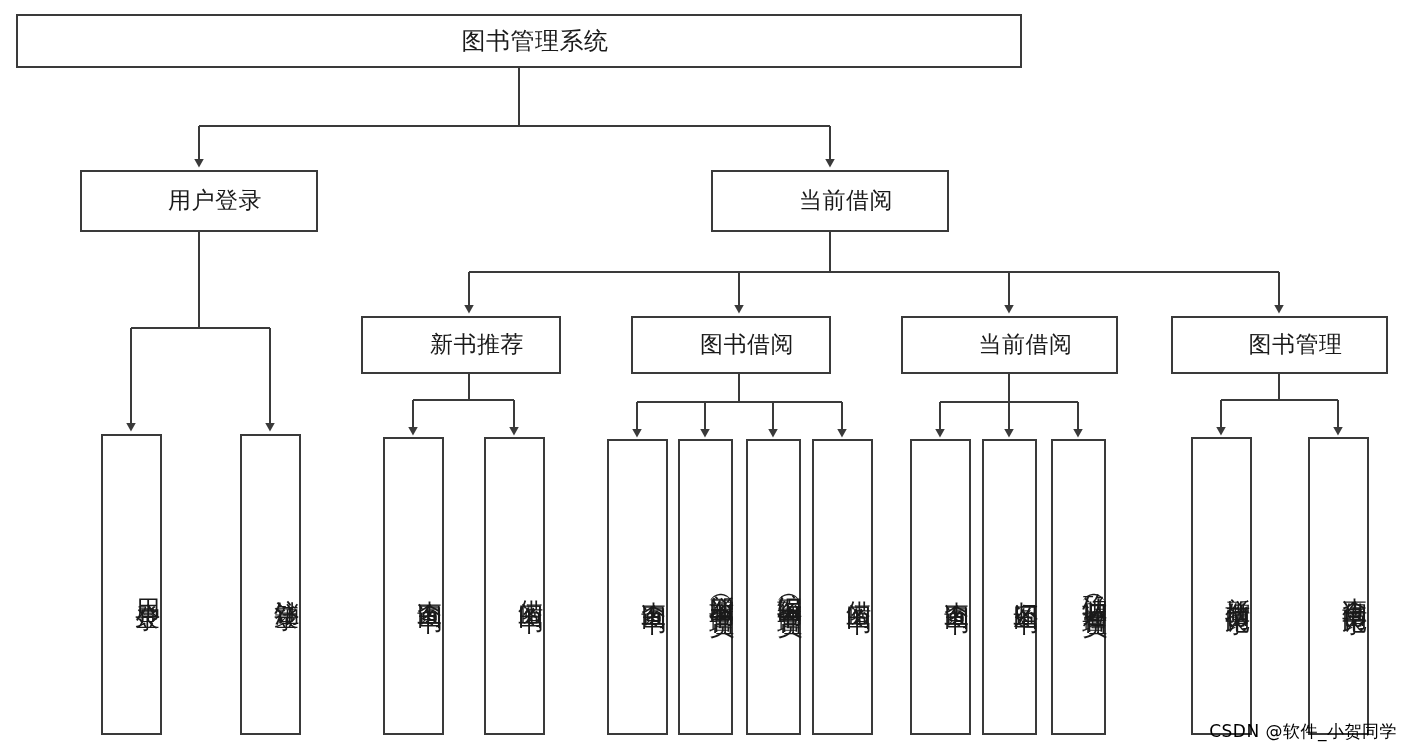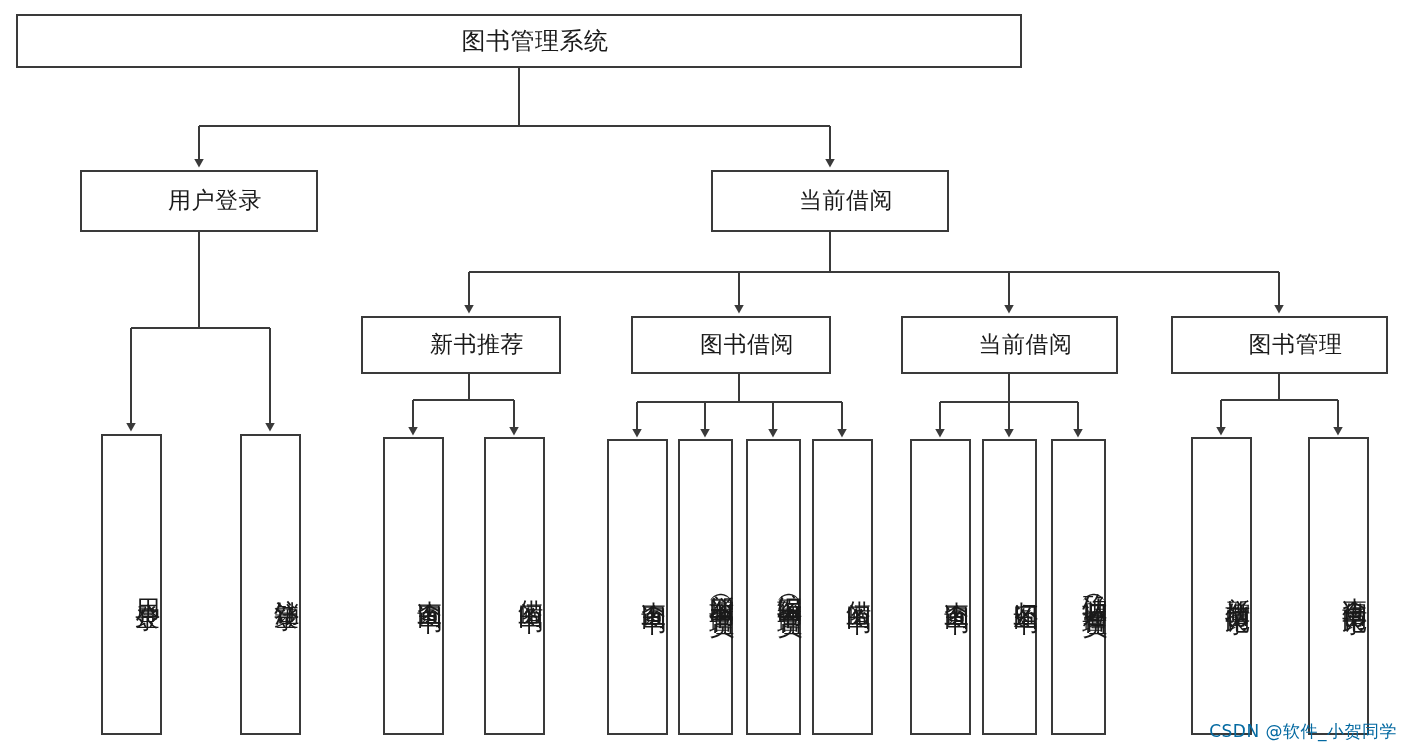--- a/index.html
+++ b/index.html
@@ -63,21 +63,21 @@
     line-height: 1.02;
     letter-spacing: 3px;
     white-space: nowrap;
     max-height: 100%;
   }
   .watermark {
     position: absolute;
     right: 8px;
     bottom: 4px;
     font-size: 17px;
-    color: #0369a1;
+    color: #000000;
     letter-spacing: 0.5px;
     user-select: none;
     white-space: nowrap;
   }
 </style>
 </head>
 <body>
 
 <div id="diagram-root">
 

